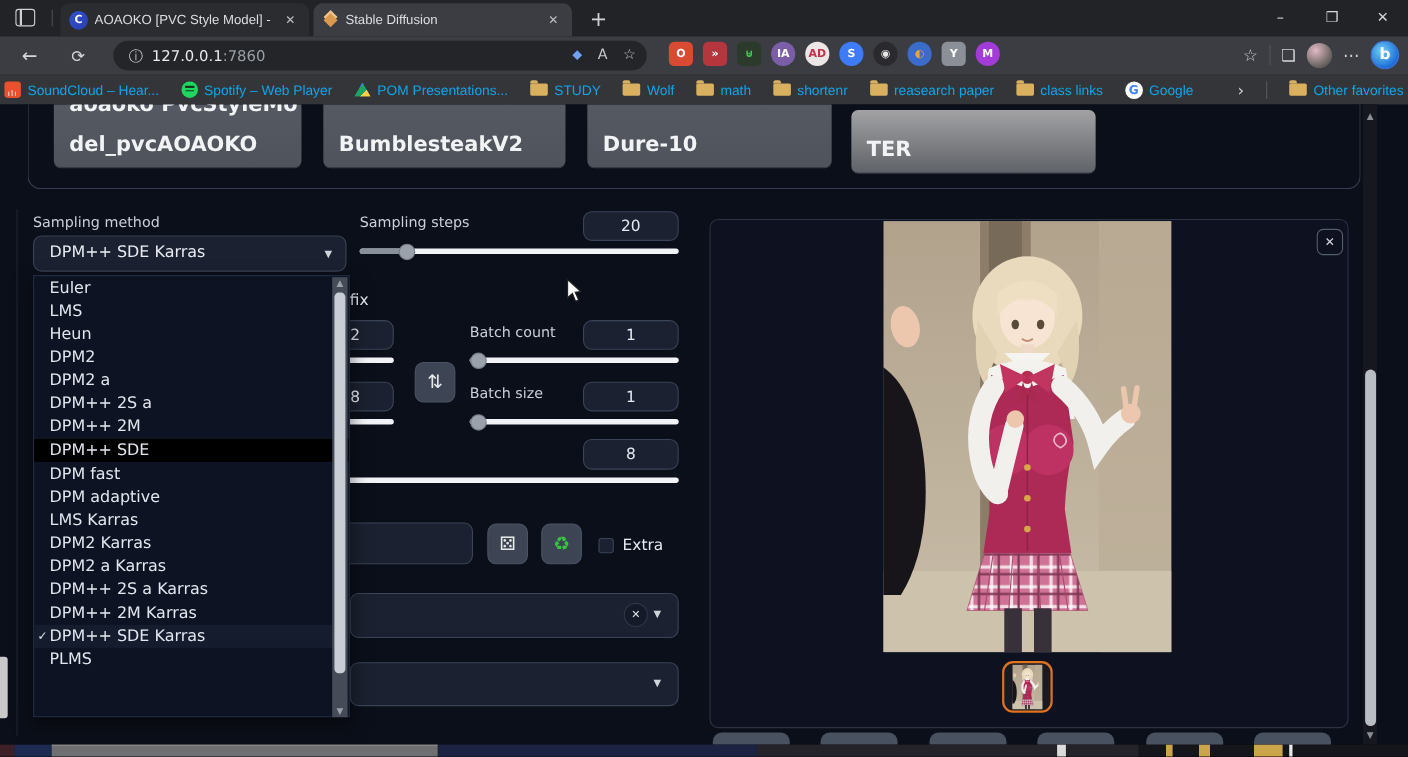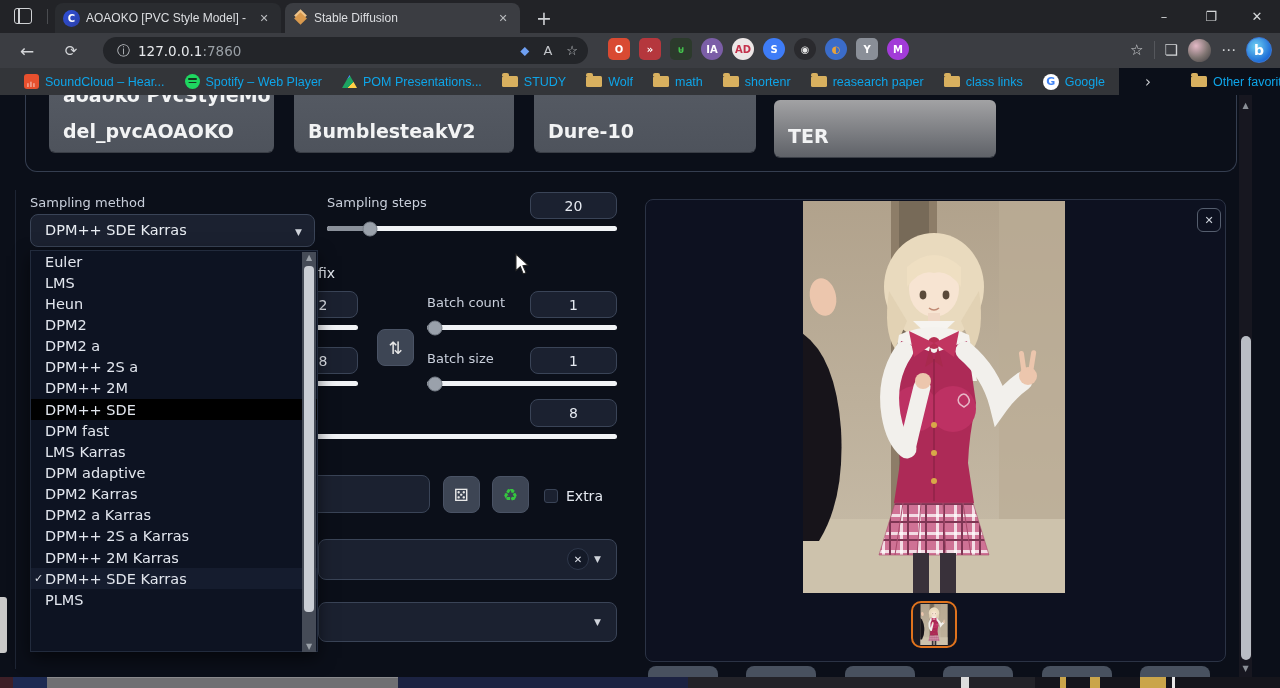--- a/index.html
+++ b/index.html
@@ -38,21 +38,21 @@
   #tag-ic { color:#6fa0f2; }
   #exts { position:absolute; left:608px; top:5px; display:flex; align-items:center; gap:9px; }
   .ext { width:22px; height:22px; border-radius:5px; display:flex; align-items:center; justify-content:center; font-size:10px; font-weight:bold; }
   .ext.round { border-radius:50%; }
   #tool-right { position:absolute; right:8px; top:4px; display:flex; align-items:center; gap:10px; }
   .tr-ic { color:#d0d2d5; font-size:15px; }
   #tool-divider { width:1px; height:18px; background:#55575c; }
   #avatar { width:23px; height:23px; border-radius:50%; background:radial-gradient(circle at 35% 30%, #e3b9c6, #7d7370 55%, #3c3a3e); }
   #bing-ic { width:26px; height:26px; border-radius:50%; background:radial-gradient(circle at 38% 35%, #6fd0f2, #1f6fd8 70%, #1a58b8); color:#fff; font-weight:bold; font-size:14px; display:flex; align-items:center; justify-content:center; border:1.5px solid #3a77d6;}
 
-  #bookmarksbar { position:absolute; top:68px; left:0; width:1119px; height:27px; background:#333539; display:flex; align-items:center; padding:0 24px; gap:20px; }
+  #bookmarksbar { position:absolute; top:68px; left:0; width:1280px; height:27px; background:#333539; display:flex; align-items:center; padding:0 4px; gap:20px; }
   .bm { display:flex; align-items:center; gap:6px; white-space:nowrap; }
   .bm-label { color:#0ea5e9; font-size:12.5px; font-family:"Liberation Sans", sans-serif; }
   .ic-folder { width:16px; height:11px; background:#d8b05f; border-radius:1.5px; position:relative; flex:none;}
   .ic-folder::before { content:""; position:absolute; top:-3px; left:0; width:7px; height:3px; background:#d8b05f; border-radius:2px 2px 0 0; }
   .ic-soundcloud { width:15px; height:15px; border-radius:3px; background:#e8502e; color:#fff; font-size:7px; display:flex; align-items:flex-end; justify-content:center; letter-spacing:1px; }
   .ic-spotify { width:15px; height:15px; border-radius:50%; background:#1ed760; position:relative; }
   .ic-spotify::before{ content:""; position:absolute; left:3px; top:4px; width:9px; height:2px; background:#15351f; border-radius:2px; box-shadow:0 3.5px 0 -0.5px #15351f; }
   .ic-drive { width:15px; height:13px; clip-path:polygon(50% 0,0 100%,100% 100%); background:linear-gradient(135deg,#4688f4 0 35%,#1da462 35% 65%,#ffcf46 65%); }
   .ic-google { width:16px; height:16px; border-radius:50%; background:#fff; color:#4285F4; font-weight:bold; font-size:11px; display:flex; align-items:center; justify-content:center; }
   #bm-spacer { flex:1; }
@@ -335,25 +335,25 @@
           <div class="opt hovered">
             <span class="chk"></span>
             <span>DPM++ SDE</span>
           </div>
           <div class="opt">
             <span class="chk"></span>
             <span>DPM fast</span>
           </div>
           <div class="opt">
             <span class="chk"></span>
+            <span>DPM adaptive</span>
+          </div>
+          <div class="opt">
+            <span class="chk"></span>
             <span>LMS Karras</span>
-          </div>
-          <div class="opt">
-            <span class="chk"></span>
-            <span>DPM adaptive</span>
           </div>
           <div class="opt">
             <span class="chk"></span>
             <span>DPM2 Karras</span>
           </div>
           <div class="opt">
             <span class="chk"></span>
             <span>DPM2 a Karras</span>
           </div>
           <div class="opt">

